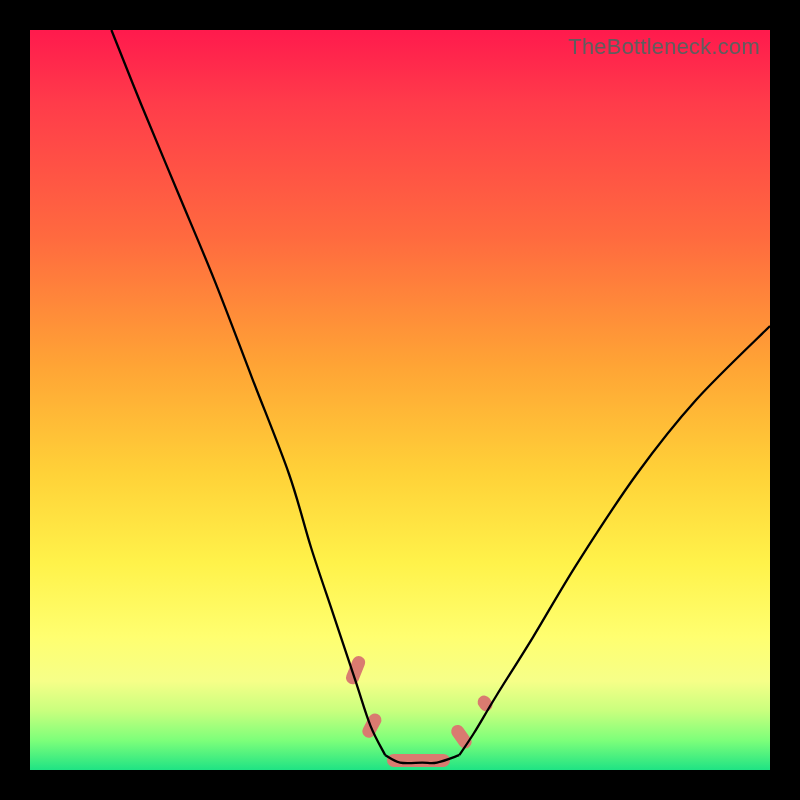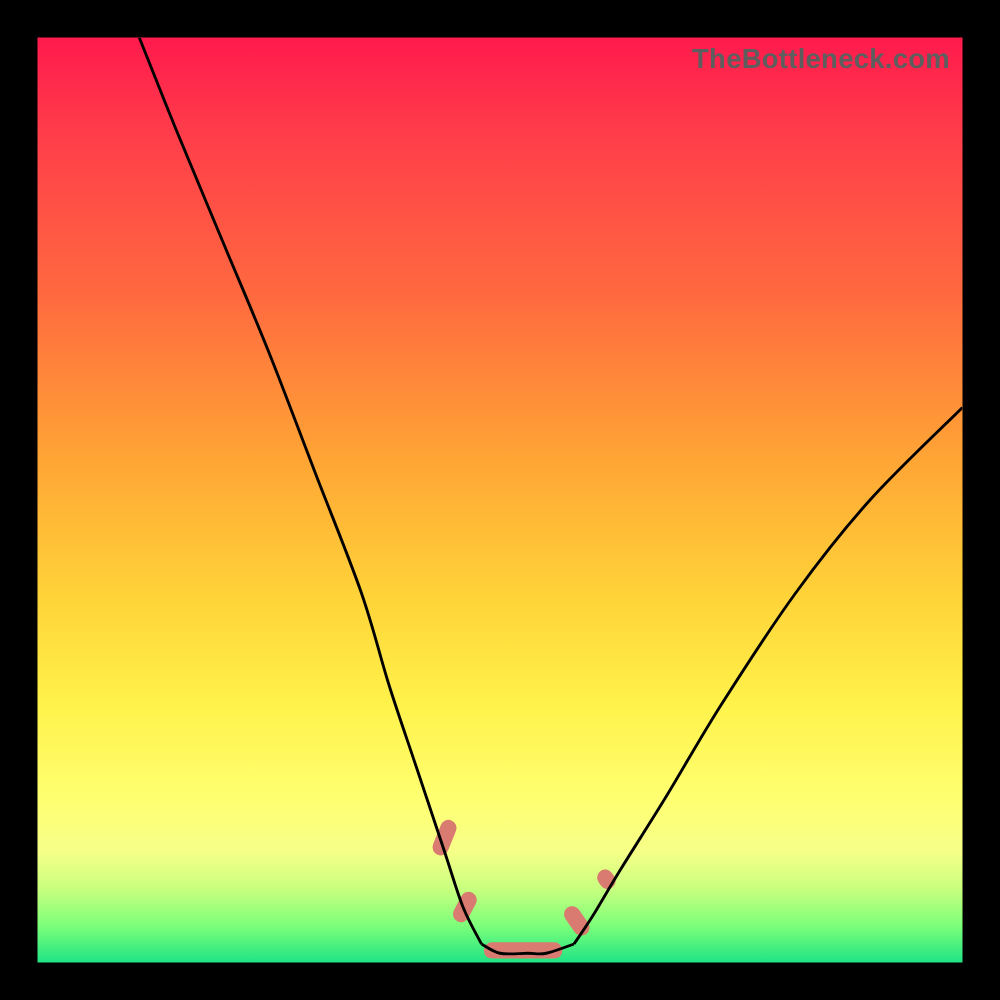--- a/index.html
+++ b/index.html
@@ -41,21 +41,21 @@
       #1fe384 100%
     );
   }
   .watermark {
     position: absolute;
     top: 4px;
     right: 10px;
     color: #5e5e5e;
     font-size: 22px;
     letter-spacing: 0.2px;
-    font-weight: 700;
+    font-weight: 400;
     pointer-events: none;
   }
   svg.curve {
     position: absolute;
     left: 0;
     top: 0;
     width: 740px;
     height: 740px;
   }
 </style>

